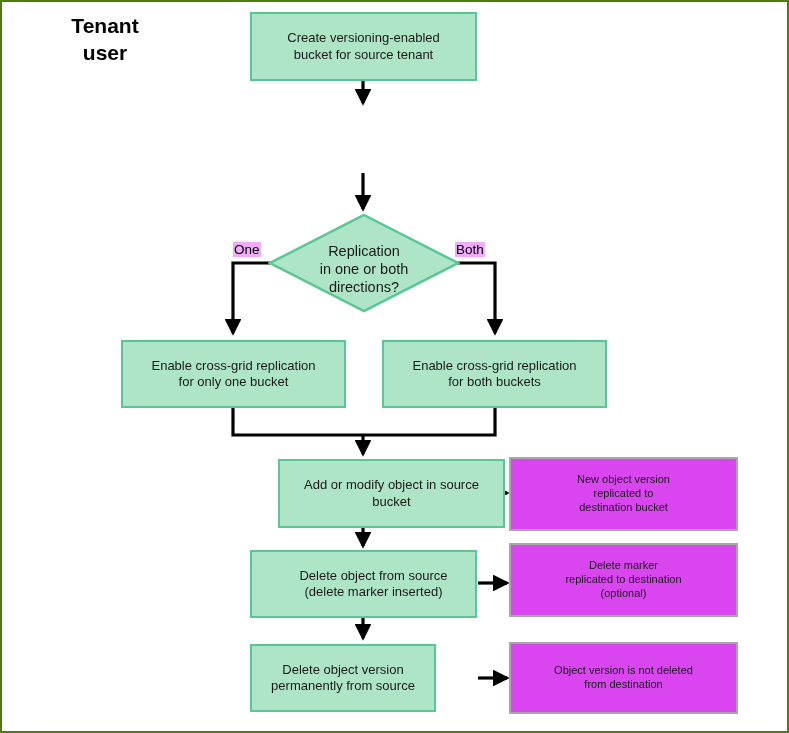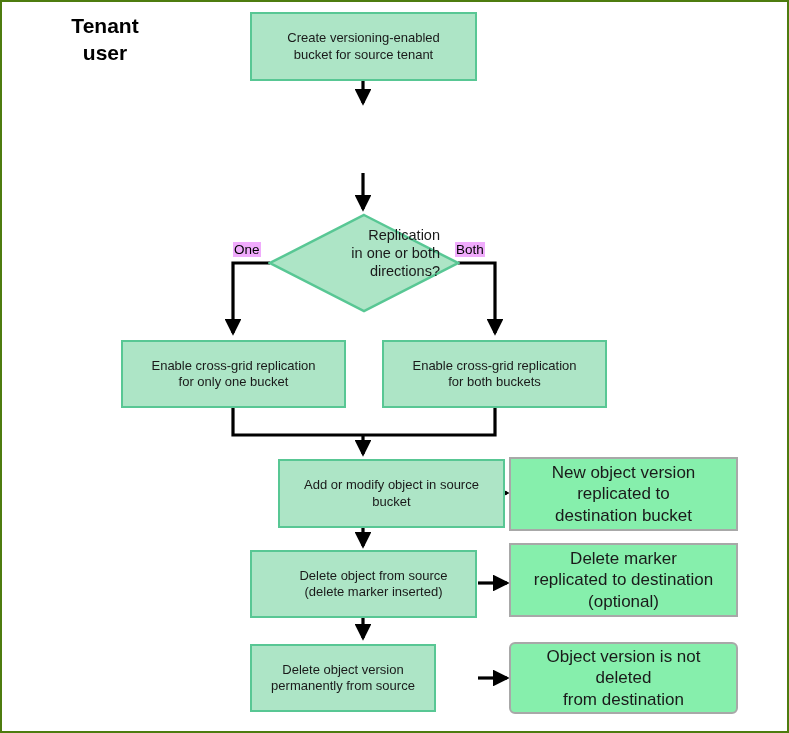--- a/index.html
+++ b/index.html
@@ -37,23 +37,23 @@
     line-height: 1.25;
     color: #1a1a1a;
     z-index: 3;
   }
   .node-green {
     background: #ADE5C6;
     border: 2px solid #58C794;
     font-size: 13px;
   }
   .node-gray {
-    background: #86efac;
+    background: #d946ef;
     border: 2px solid #A8A8A8;
-    font-size: 17px;
+    font-size: 11px;
   }
   .node-label {
     padding: 2px 8px;
     white-space: pre-line;
   }
   .diamond {
     position: absolute;
     z-index: 3;
   }
   .diamond-text {
@@ -132,21 +132,21 @@
 
   <div class="node node-green" style="left:248px; top:10px; width:227px; height:69px;">
     <span class="node-label">Create versioning-enabled
 bucket for source tenant</span>
   </div>
 
 
   <svg class="diamond" style="left:266px; top:211px; width:192px; height:100px;" viewBox="0 0 192 100" xmlns="http://www.w3.org/2000/svg">
     <polygon points="96,2 190,50 96,98 2,50" fill="#ADE5C6" stroke="#58C794" stroke-width="2.5"></polygon>
   </svg>
-  <div class="diamond-text" style="left:286px; top:224px; width:152px;text-align:right;">Replication
+  <div class="diamond-text" style="left:286px; top:240px; width:152px;">Replication
 in one or both
 directions?</div>
 
   <div class="edge-label" style="left:231px; top:240px;">One</div>
   <div class="edge-label" style="left:453px; top:240px;">Both</div>
 
   <div class="node node-green" style="left:119px; top:338px; width:225px; height:68px;">
     <span class="node-label">Enable cross-grid replication
 for only one bucket</span>
   </div>
@@ -176,18 +176,18 @@
     <span class="node-label">Delete marker
 replicated to destination
 (optional)</span>
   </div>
 
   <div class="node node-green" style="left:248px; top:642px; width:186px; height:68px;">
     <span class="node-label">Delete object version
 permanently from source</span>
   </div>
 
-  <div class="node node-gray" style="left:507px; top:640px; width:229px; height:72px;border-radius:6px;">
+  <div class="node node-gray" style="left:507px; top:640px; width:229px; height:72px;">
     <span class="node-label">Object version is not deleted
 from destination</span>
   </div>
 
 </div>
 
 </body></html>

